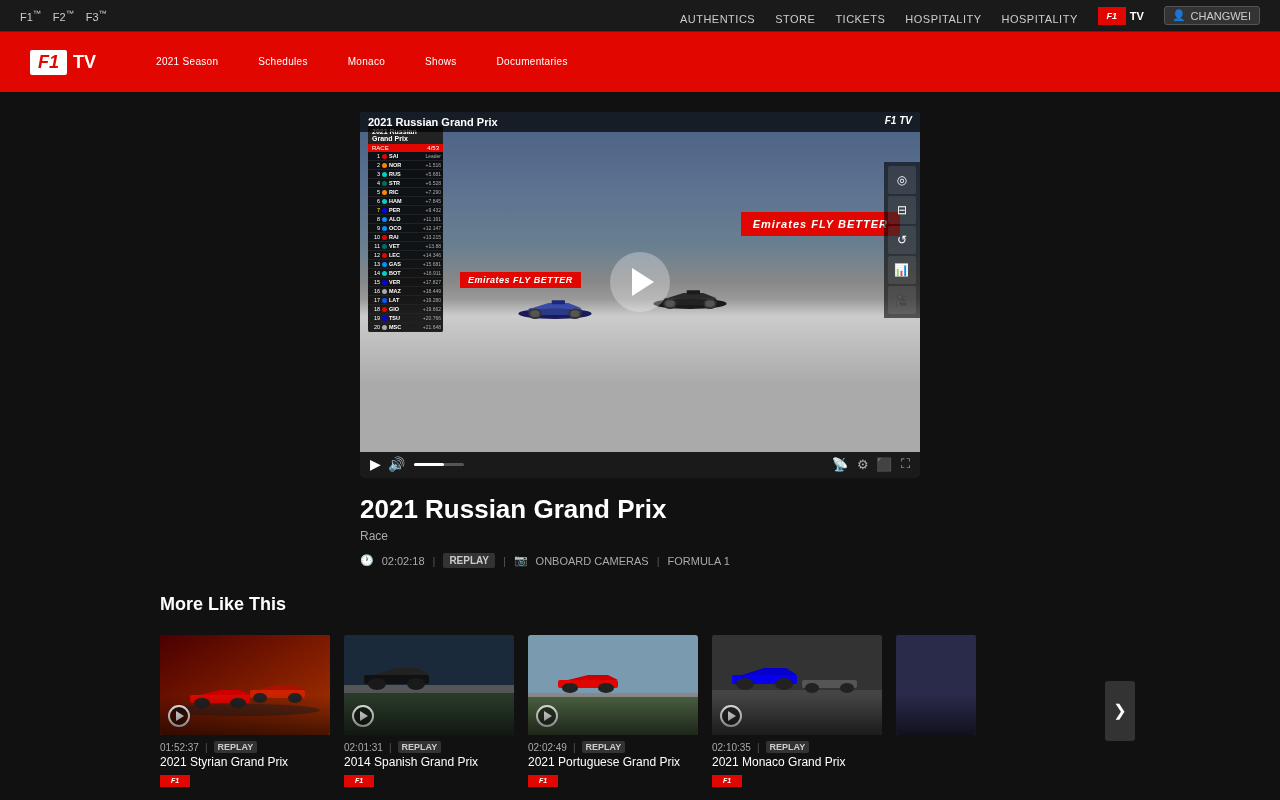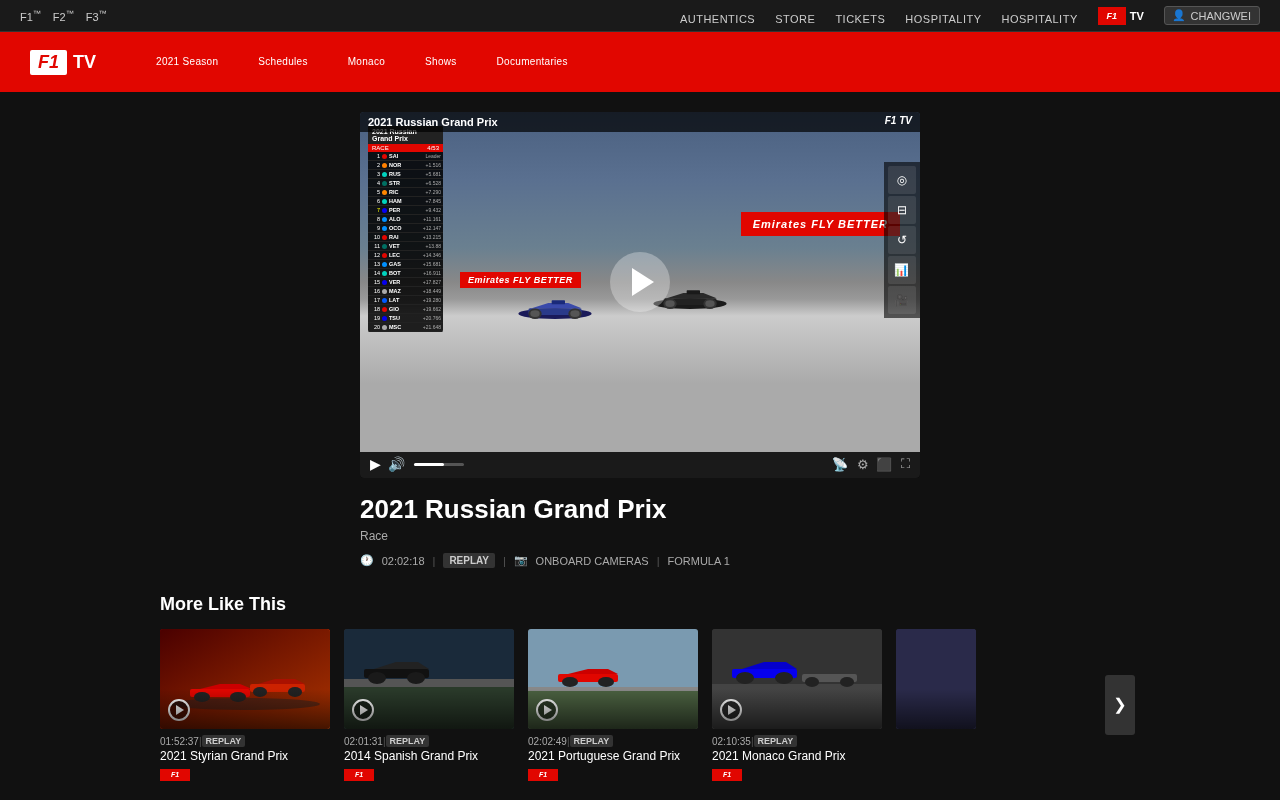--- a/index.html
+++ b/index.html
@@ -240,21 +240,21 @@
       color: #ccc; font-weight: 600;
     }
     .meta-tag { color: #aaa; font-size: 11px; }
 
     
     .more-section {
       width: 960px;
       padding: 16px 0;
     }
     .more-title {
-      font-size: 18px; font-weight: 700; color: #fff; margin-bottom: 14px;
+      font-size: 18px; font-weight: 700; color: #fff; margin-bottom: 20px;
     }
     .cards-row {
       display: flex; gap: 0; position: relative; overflow: hidden;
     }
     .card {
       width: 170px; flex-shrink: 0; margin-right: 14px;
       cursor: pointer;
     }
     .card-thumb {
       width: 170px; height: 100px; border-radius: 3px; overflow: hidden;
@@ -273,21 +273,21 @@
     }
     .card-play-tri {
       width: 0; height: 0;
       border-left: 8px solid #fff;
       border-top: 5px solid transparent;
       border-bottom: 5px solid transparent;
       margin-left: 2px;
     }
     .card-meta {
       padding: 6px 0 2px;
-      display: flex; align-items: center; 
+      display: flex; align-items: center; gap: 6px;
       font-size: 10px; color: #aaa;
     }
     .card-sep { color: #555; }
     .card-badge-sm {
       background: #333; padding: 1px 4px; border-radius: 2px;
       font-size: 9px; color: #ccc; font-weight: 600;
     }
     .card-title {
       font-size: 12px; color: #fff; font-weight: 500; line-height: 1.3;
     }

